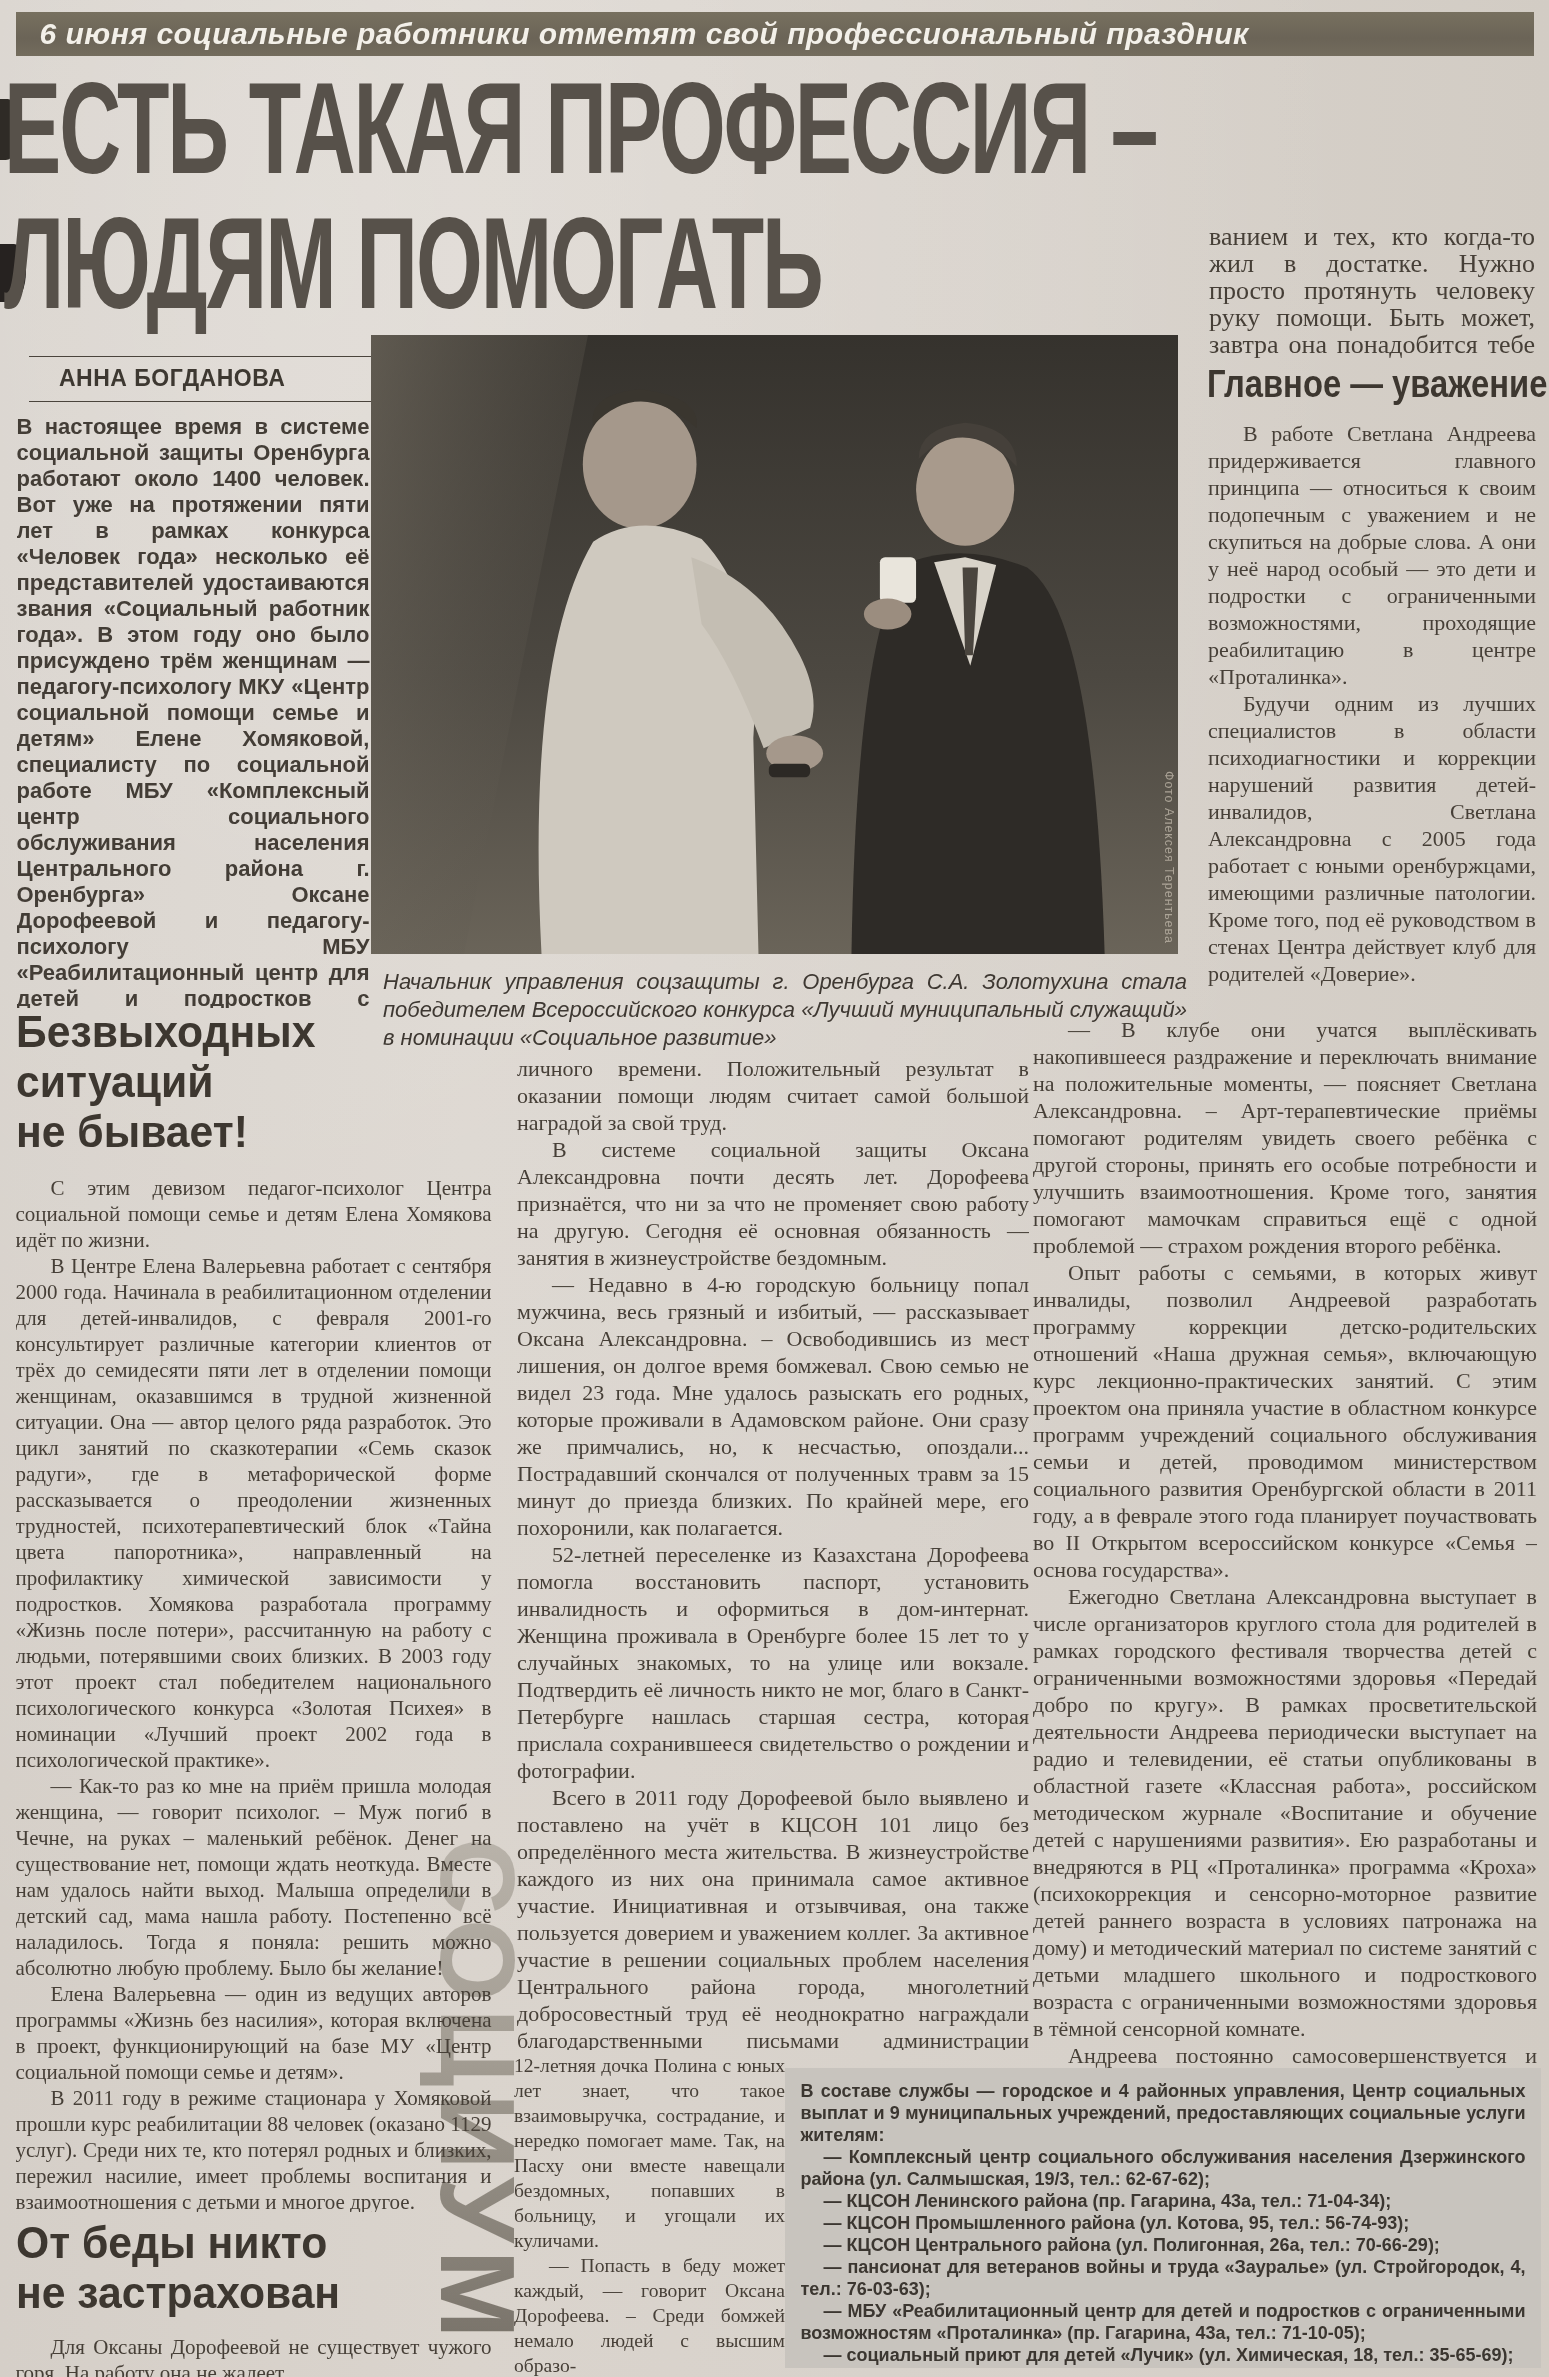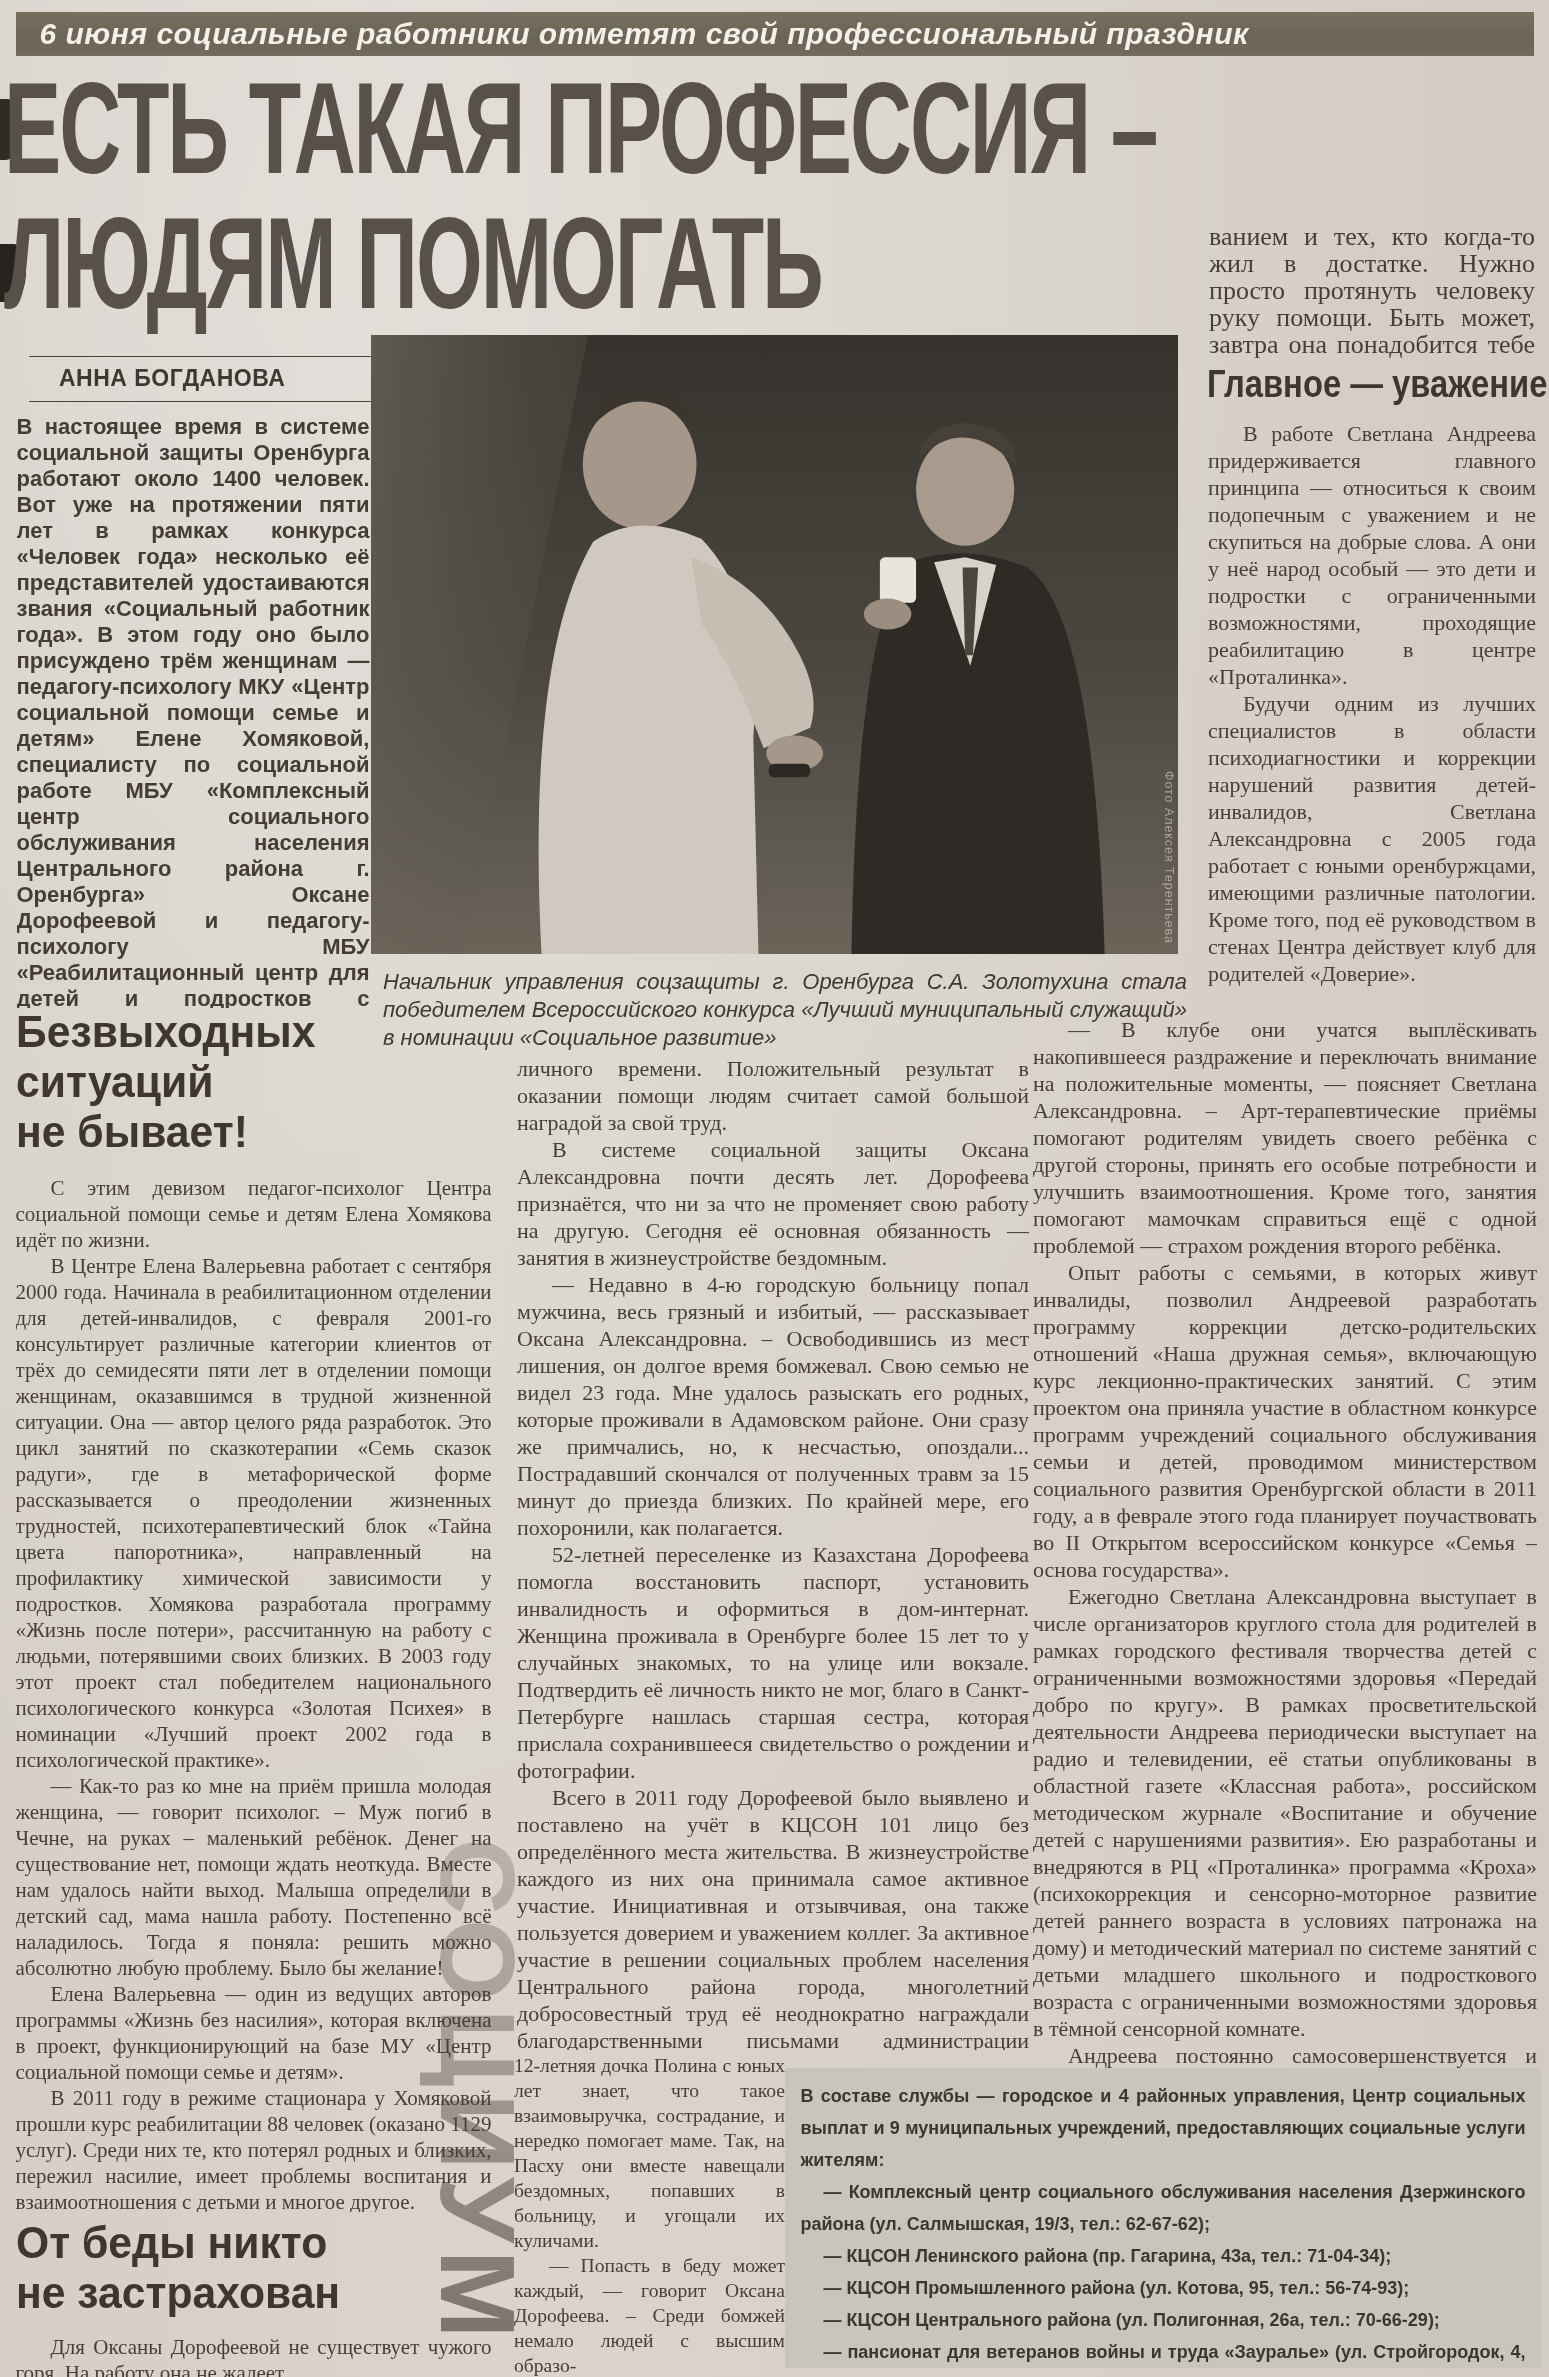--- a/index.html
+++ b/index.html
@@ -85,21 +85,21 @@
   .col-right-wide{position:absolute;left:1033px;top:1016px;width:504px;height:1064px;overflow:hidden;
     font-size:22px;line-height:27px;}
   .frag-top-right{position:absolute;left:1209px;top:223px;width:326px;height:135px;overflow:hidden;
     font-size:26px;line-height:27px;}
   .frag-top-right p{text-indent:0;}
   
   .infobox{
     position:absolute;left:785px;top:2068px;width:756px;height:300px;overflow:hidden;
     background:#c8c4be;box-sizing:border-box;padding:12.4px 15.5px;
     font-family:"Liberation Sans",sans-serif;font-weight:700;
-    font-size:18px;line-height:32px;color:#3b3630;text-align:justify;
+    font-size:18px;line-height:22px;color:#3b3630;text-align:justify;
   }
   .infobox p{margin:0;text-indent:0;}
   .infobox .item{text-indent:23px;}
   
   .watermark{
     position:absolute;left:417px;top:1838px;z-index:0;
     writing-mode:vertical-rl;
     font-family:"Liberation Sans",sans-serif;font-weight:700;font-size:106px;letter-spacing:7.2px;
     background:linear-gradient(180deg,#b9b3aa 0%,#a19b91 45%,#79736a 100%);
     -webkit-background-clip:text;background-clip:text;color:transparent;

